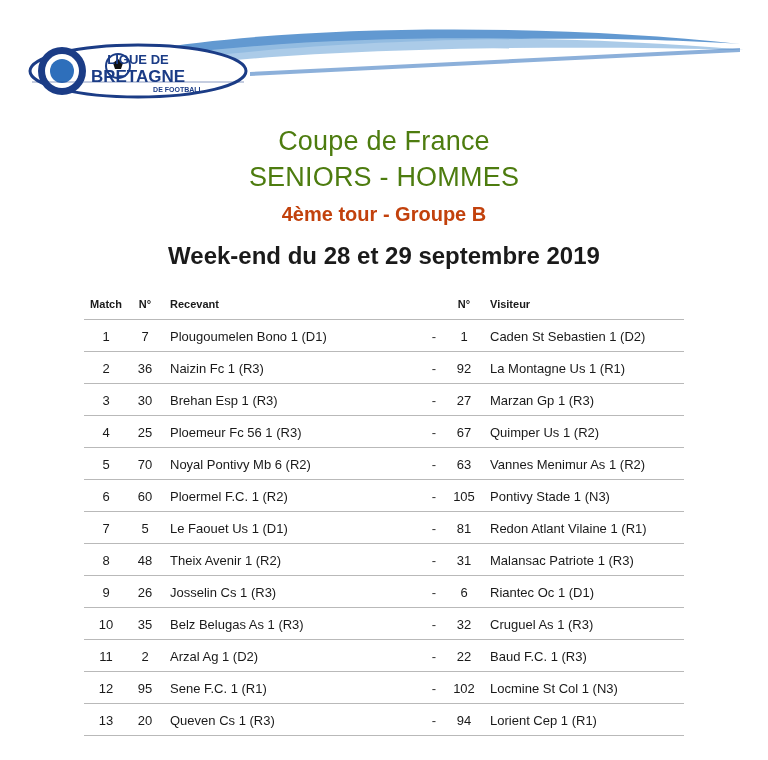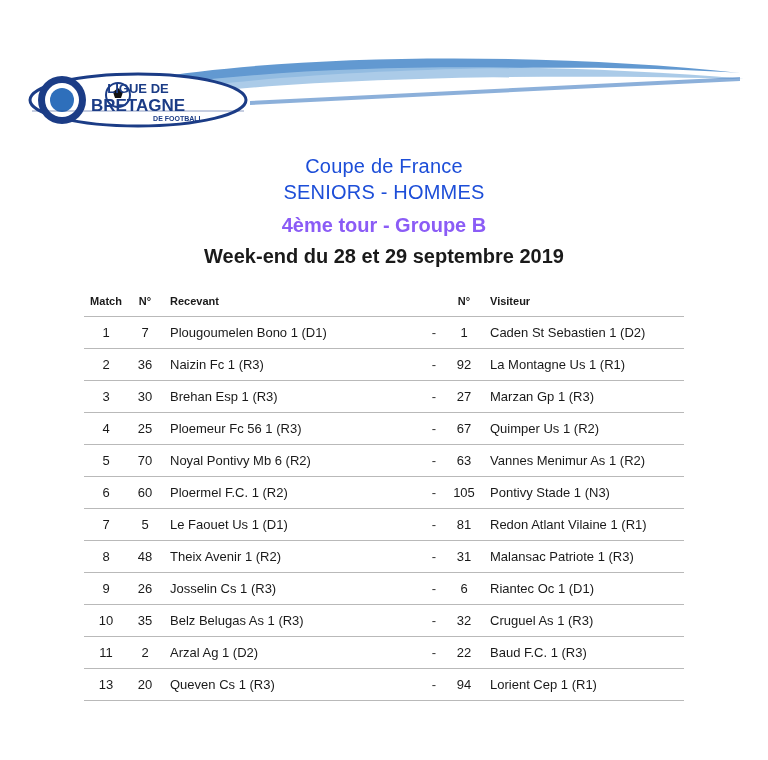--- a/index.html
+++ b/index.html
@@ -13,21 +13,20 @@
     font-family: "Liberation Sans", sans-serif;
     color: #1a1a1a;
     position: relative;
     overflow: hidden;
   }
 
   
   .header {
     position: relative;
     height: 112px;
-    margin-top: 29px;
   }
   .swoosh {
     position: absolute;
     left: 0;
     top: 18px;
     width: 768px;
     height: 70px;
   }
   .logo {
     position: absolute;
@@ -36,38 +35,38 @@
     width: 224px;
     height: 62px;
   }
 
   
   .titles {
     text-align: center;
     margin-top: 12px;
   }
   .title-main {
-    font-size: 20px;
+    font-size: 27px;
     font-weight: normal;
     letter-spacing: 0.2px;
     line-height: 1.32;
-    color: #1d4ed8;
+    color: #4d7c0f;
   }
   .title-sub {
     font-size: 20px;
     font-weight: bold;
     line-height: 1.5;
     margin-top: 4px;
-    color: #8b5cf6;
+    color: #c2410c;
   }
   .title-date {
-    font-size: 20px;
+    font-size: 24px;
     font-weight: bold;
     line-height: 1.5;
-    margin-top: 1px;
+    margin-top: 9px;
     color: #1a1a1a;
   }
 
   
   .table-wrap {
     margin: 24px auto 0 auto;
     width: 600px;
   }
   table.matches {
     border-collapse: collapse;
@@ -235,20 +234,28 @@
         </tr>
         <tr>
           <td class="col-match">11</td>
           <td class="col-num">2</td>
           <td class="col-home">Arzal Ag 1 (D2)</td>
           <td class="col-vs">-</td>
           <td class="col-num2">22</td>
           <td class="col-away">Baud F.C. 1 (R3)</td>
         </tr>
         <tr>
+          <td class="col-match">12</td>
+          <td class="col-num">95</td>
+          <td class="col-home">Sene F.C. 1 (R1)</td>
+          <td class="col-vs">-</td>
+          <td class="col-num2">102</td>
+          <td class="col-away">Locmine St Col 1 (N3)</td>
+        </tr>
+        <tr>
           <td class="col-match">13</td>
           <td class="col-num">20</td>
           <td class="col-home">Queven Cs 1 (R3)</td>
           <td class="col-vs">-</td>
           <td class="col-num2">94</td>
           <td class="col-away">Lorient Cep 1 (R1)</td>
         </tr>
       </tbody>
   </table>
 </div>

